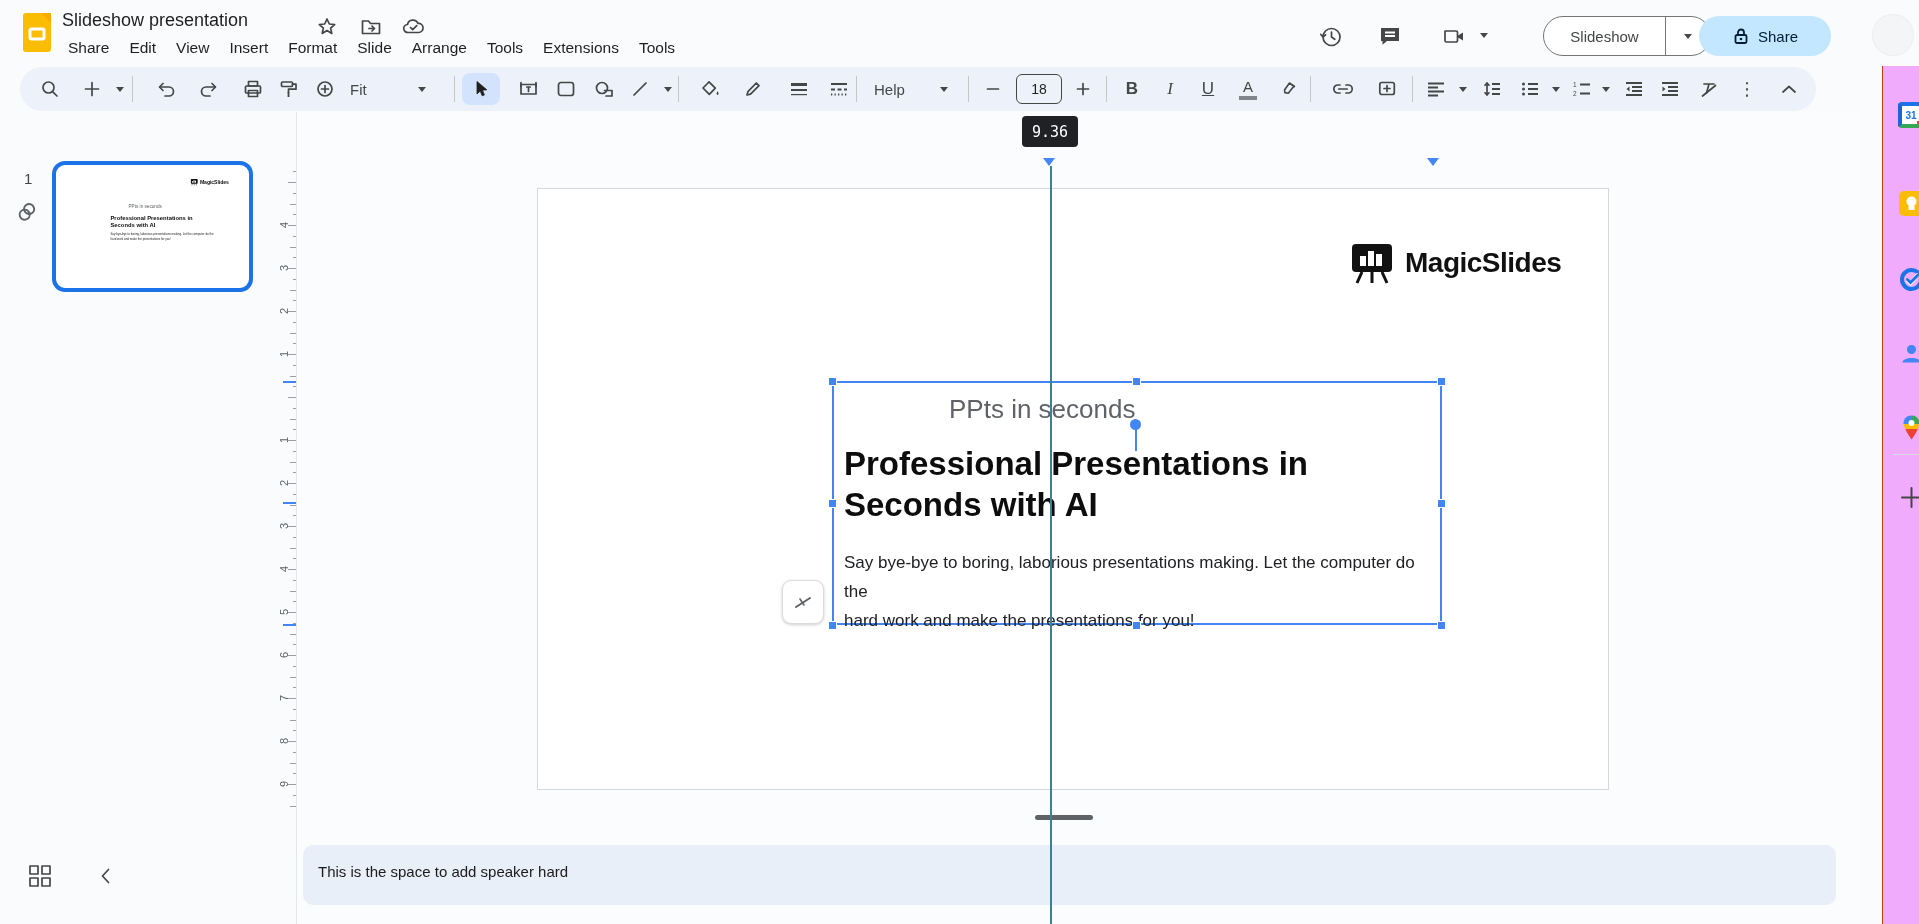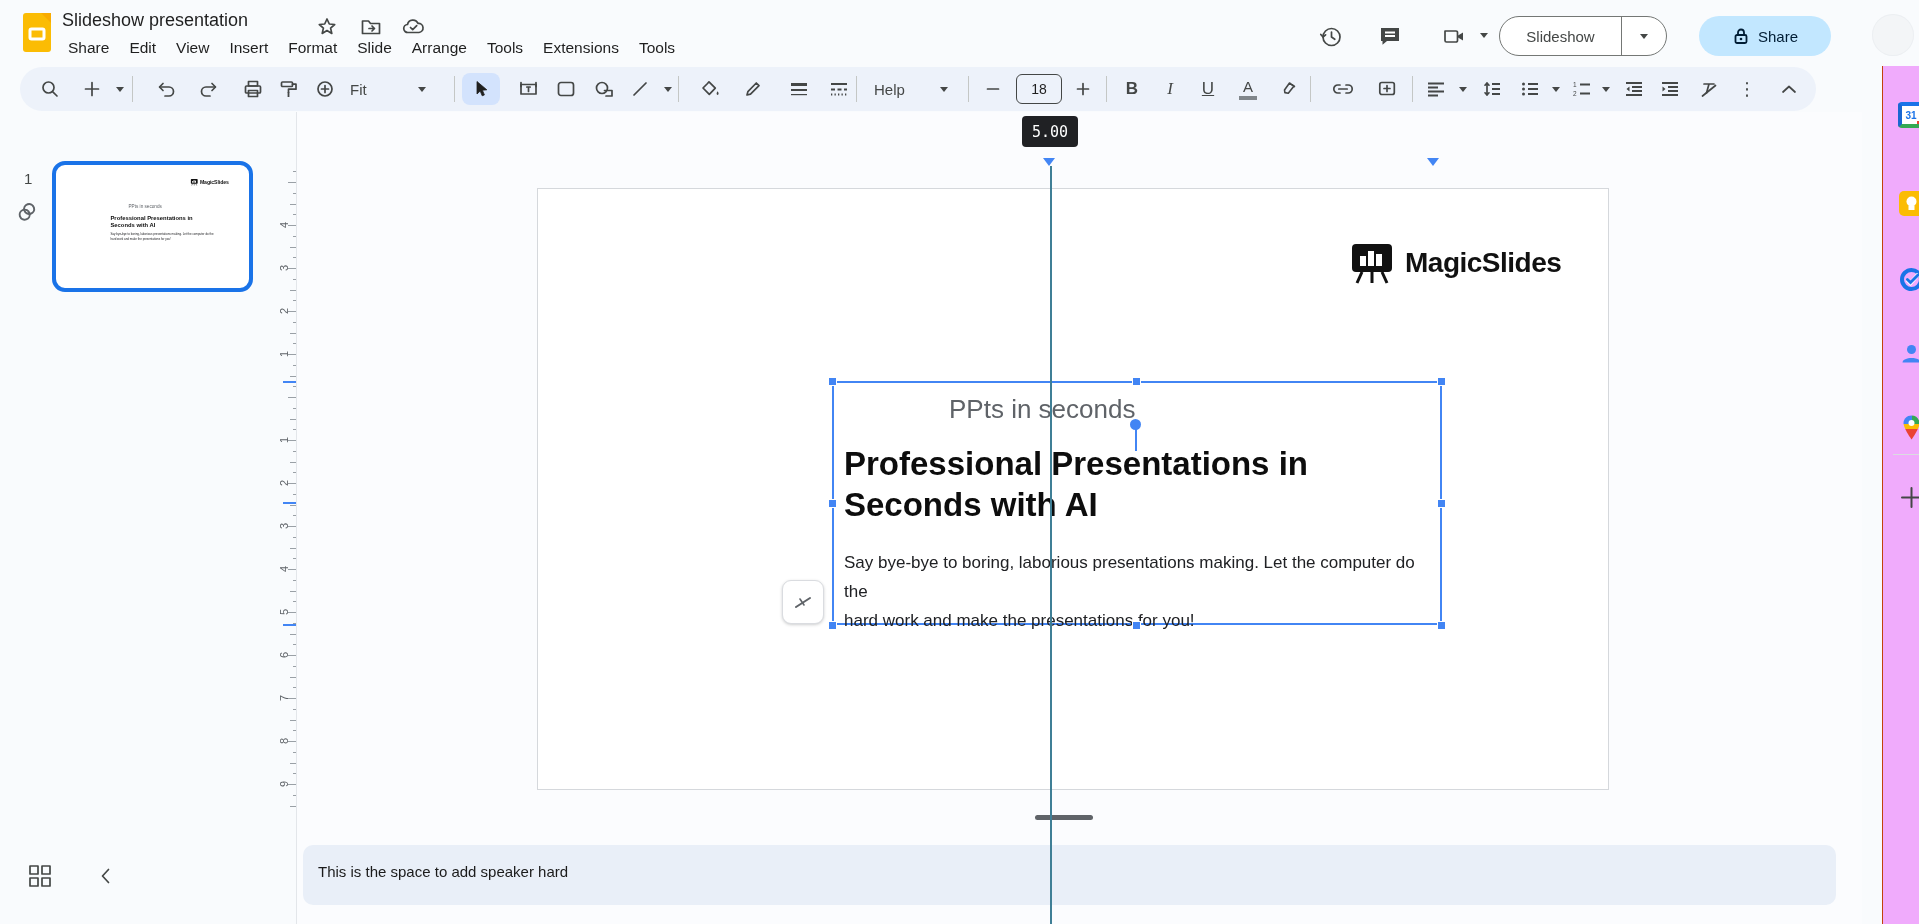--- a/index.html
+++ b/index.html
@@ -8,21 +8,21 @@
   .ico{display:flex;align-items:center;justify-content:center;}
   svg{display:block;}
   .st{fill:none;stroke:#444746;stroke-width:1.7;stroke-linecap:round;stroke-linejoin:round;}
   
   #hdr{position:absolute;left:0;top:0;width:100%;height:66px;}
   #app-title{position:absolute;left:62px;top:10px;font-size:18px;color:#1f1f1f;}
   #menubar{position:absolute;left:58px;top:36px;display:flex;}
   #menubar span{padding:3px 10px;font-size:15.5px;color:#1f1f1f;border-radius:6px;cursor:default;}
   .hico{position:absolute;top:24px;width:22px;height:22px;}
   .pill{position:absolute;top:16px;height:40px;border-radius:20px;display:flex;align-items:center;box-sizing:border-box;}
-  #slideshow-btn{left:1499px;width:168px;border:1px solid #747775;background:#fff;}
+  #slideshow-btn{left:1543px;width:168px;border:1px solid #747775;background:#fff;}
   #slideshow-btn .lbl{flex:1;text-align:center;font-size:15px;color:#444746;}
   #slideshow-btn .sep{width:1px;height:40px;background:#747775;}
   #share-btn{left:1699px;width:132px;background:#c2e7ff;color:#001d35;justify-content:center;gap:8px;font-size:15px;font-weight:500;}
   #avatar{position:absolute;left:1872px;top:14px;width:42px;height:42px;border-radius:50%;background:#f3f5f7;box-shadow:0 0 0 1px #eceff2 inset;}
   
   #tbar{position:absolute;left:20px;top:67px;width:1796px;height:44px;background:#edf2fa;border-radius:22px;}
   .tb{position:absolute;top:0;height:44px;display:flex;align-items:center;justify-content:center;}
   .tdiv{position:absolute;top:9px;width:1px;height:26px;background:#c4c7c5;}
   .tbtxt{font-size:15px;color:#444746;}
   .sel{background:#d3e3fd;border-radius:8px;}
@@ -650,21 +650,21 @@
       <div class="vnum" style="top: 530px;">7</div>
       <div class="vnum" style="top: 573px;">8</div>
       <div class="vnum" style="top: 616px;">9</div>
     </div>
 
   <div class="rtri" style="left:1043px;top:158px;"></div>
   <div class="abs" style="left:1136px;top:146px;width:1.5px;height:20px;background:#4285f4;"></div>
   <div class="abs" style="left:1146px;top:148px;width:14px;height:7px;background:#4285f4;"></div>
   <div class="rtri" style="left:1427px;top:158px;"></div>
   <div class="abs" style="left:1444px;top:144px;width:1.5px;height:22px;background:#4285f4;"></div>
-  <div id="tooltip">5.00</div>
+  <div id="tooltip">9.36</div>
 
   <div id="canvas">
     <div id="slide">
       <div class="logo-row" style="left:812px;top:53px;">
         <svg width="46" height="42" viewBox="0 0 46 42">
             <rect x="2" y="2" width="40" height="28" rx="4" fill="#111"></rect>
             <rect x="10" y="14" width="6" height="10" fill="#fff"></rect>
             <rect x="18" y="9" width="6" height="15" fill="#fff"></rect>
             <rect x="26" y="12" width="6" height="12" fill="#fff"></rect>
             <path d="M12,30 L7,41 M32,30 L37,41 M22,30 V41" stroke="#111" stroke-width="3"></path>

